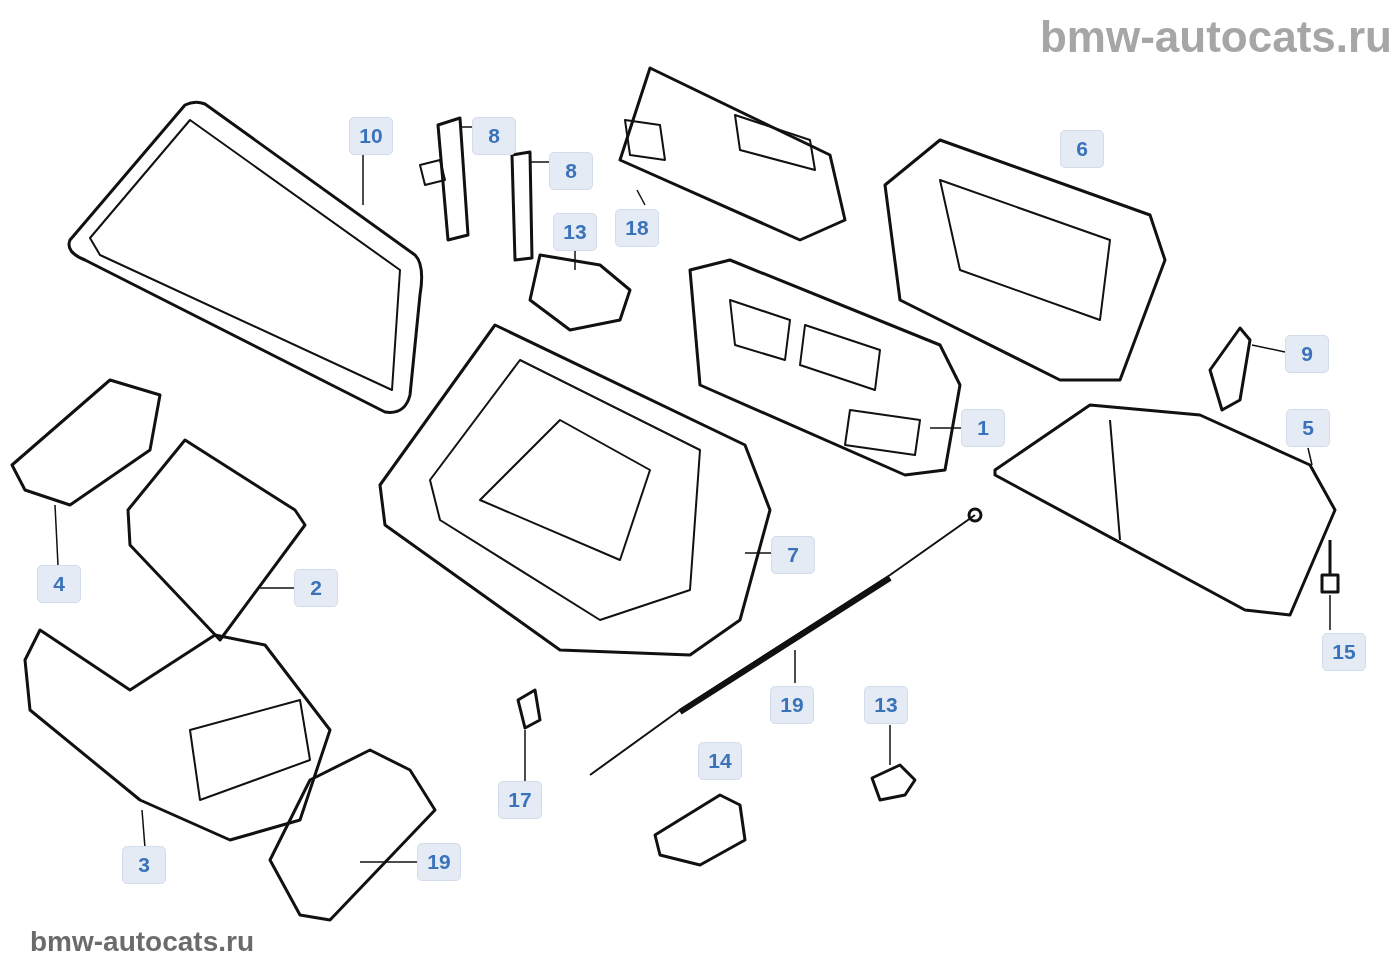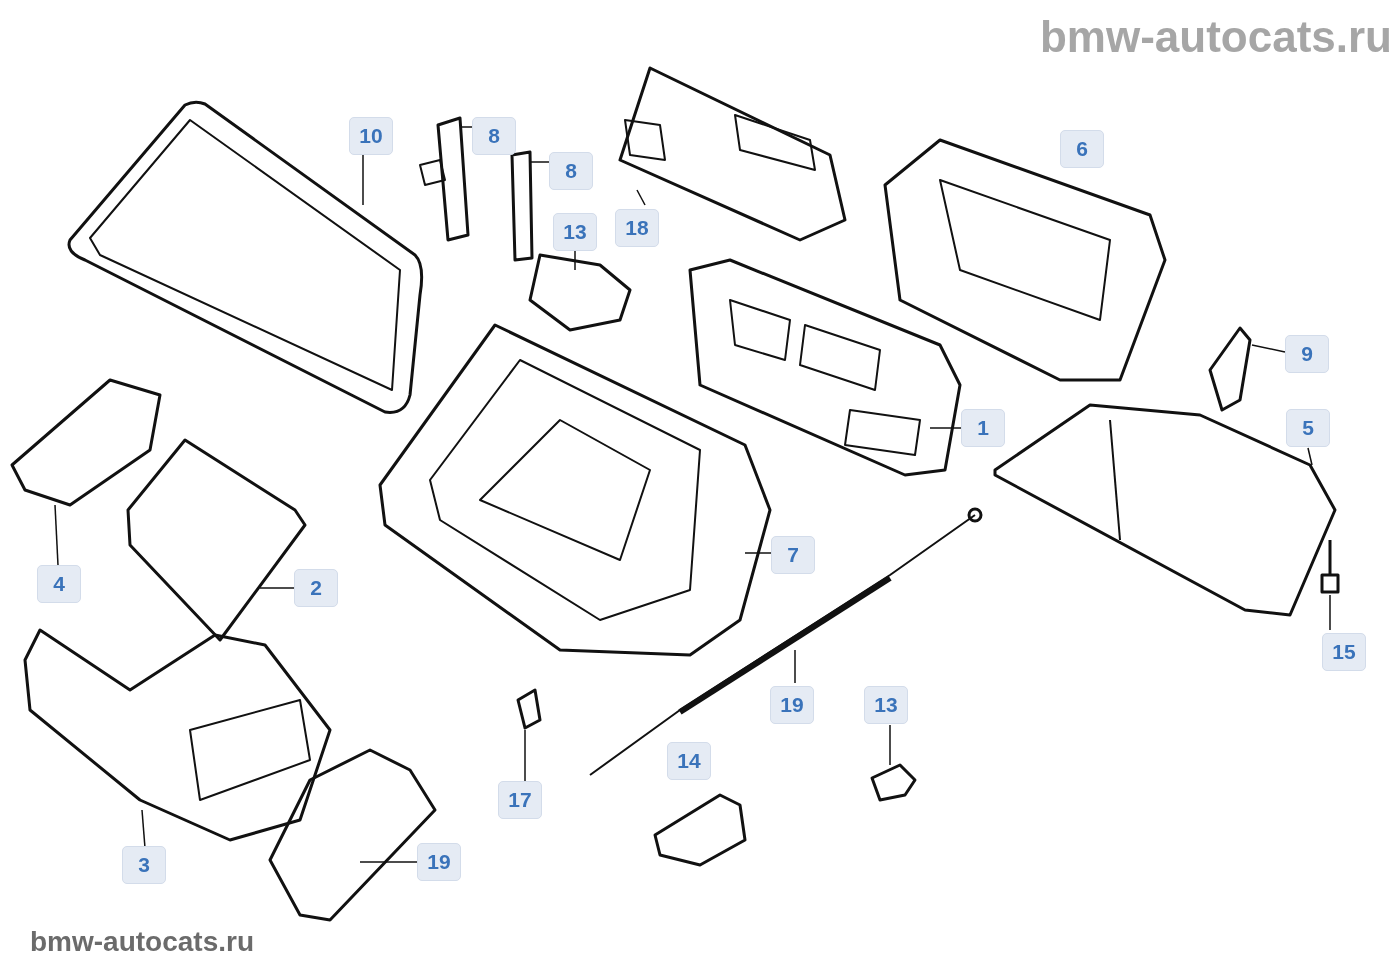--- a/index.html
+++ b/index.html
@@ -134,18 +134,18 @@
 <div class="callout" style="left:37px;top:565px">4</div>
 <div class="callout" style="left:1286px;top:409px">5</div>
 <div class="callout" style="left:1060px;top:130px">6</div>
 <div class="callout" style="left:771px;top:536px">7</div>
 <div class="callout" style="left:472px;top:117px">8</div>
 <div class="callout" style="left:1285px;top:335px">9</div>
 <div class="callout" style="left:349px;top:117px">10</div>
 <div class="callout" style="left:615px;top:209px">18</div>
 <div class="callout" style="left:549px;top:152px">8</div>
 <div class="callout" style="left:553px;top:213px">13</div>
-<div class="callout" style="left:667px;top:742px">14</div>
+<div class="callout" style="left:698px;top:742px">14</div>
 <div class="callout" style="left:1322px;top:633px">15</div>
 <div class="callout" style="left:864px;top:686px">13</div>
 <div class="callout" style="left:498px;top:781px">17</div>
 <div class="callout" style="left:770px;top:686px">19</div>
 <div class="callout" style="left:417px;top:843px">19</div>
 
 </body></html>

